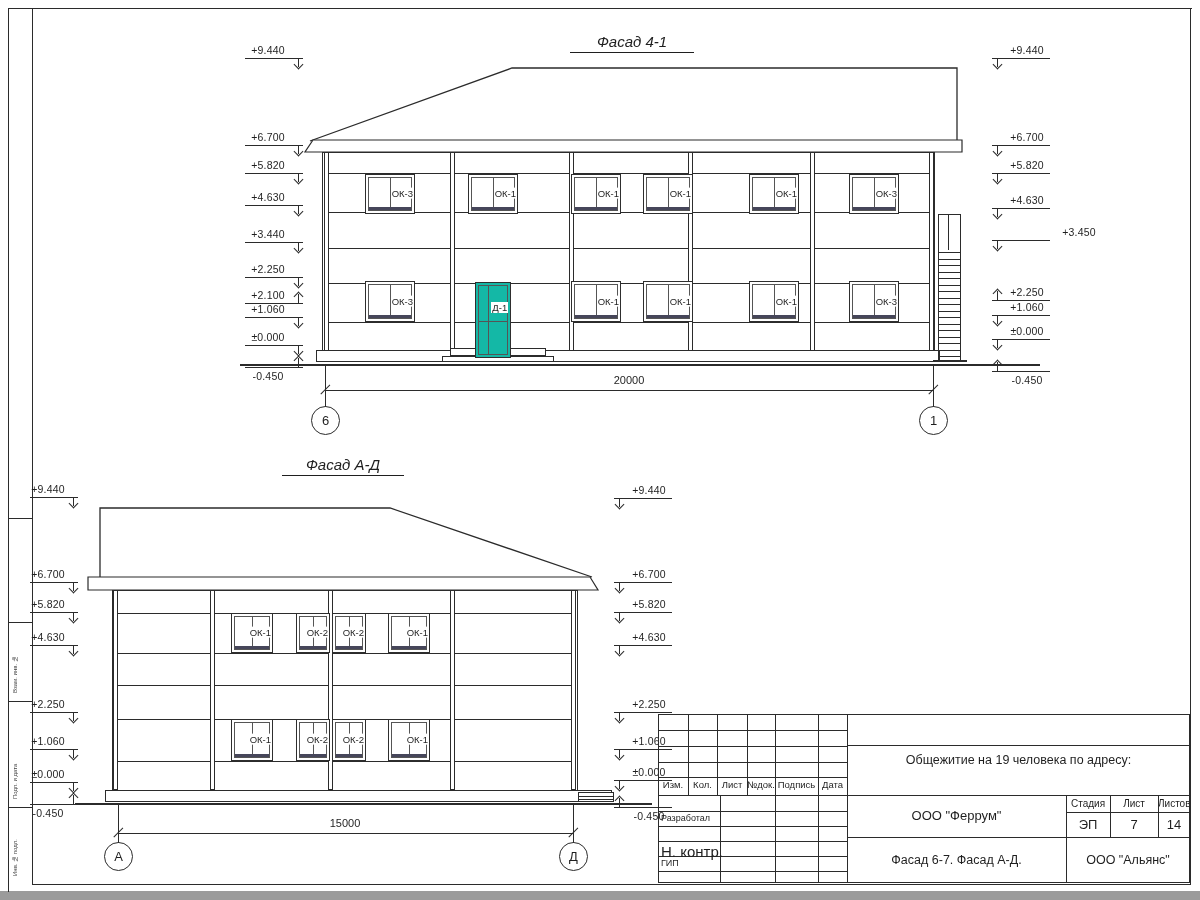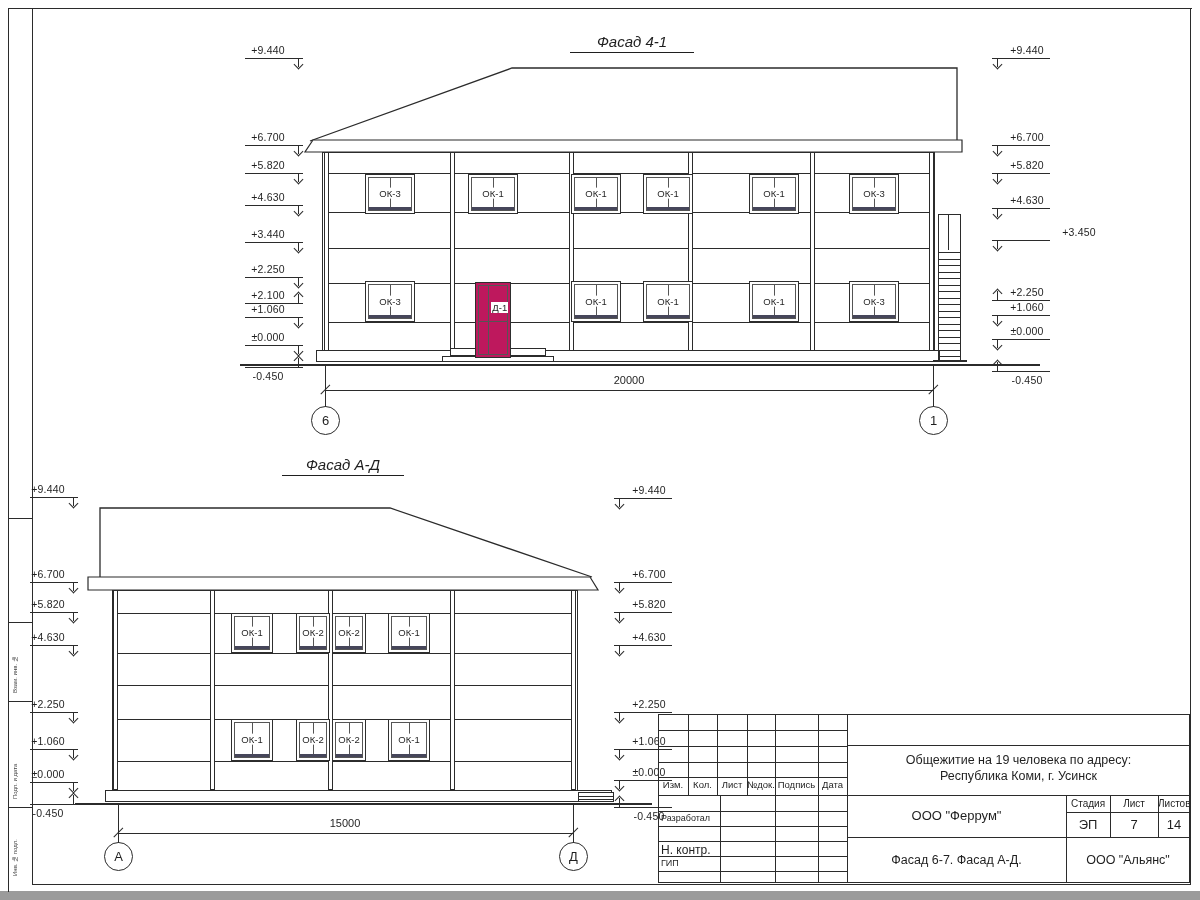--- a/index.html
+++ b/index.html
@@ -17,23 +17,23 @@
   .mtxt{position:absolute;font-size:10.5px;letter-spacing:0.2px;text-align:center;white-space:nowrap;}
   .ftitle{position:absolute;font-size:15px;font-style:italic;text-align:center;
           border-bottom:1.2px solid #1f1f1f;padding-bottom:1px;height:18px;}
   .dimtxt{position:absolute;font-size:11px;text-align:center;}
   .axis{position:absolute;width:29px;height:29px;border:1.2px solid #2b2b2b;border-radius:50%;
         text-align:center;line-height:28px;font-size:13px;background:#fff;box-sizing:border-box;}
   .win{position:absolute;background:#fff;border:1.6px solid #2e2e2e;box-sizing:border-box;}
   .wf{position:absolute;inset:2px;border:1px solid #555;}
   .wm{position:absolute;top:3px;bottom:3px;left:50%;width:1px;background:#555;}
   .ws{position:absolute;left:3px;right:3px;bottom:3px;height:3px;background:#46465a;}
-  .wl{position:absolute;left:0;right:0;top:50%;transform:translateY(-58%);text-align:center;font-size:9.5px;}
+  .wl{position:absolute;left:0;right:0;top:50%;transform:translateY(-58%);text-align:right;font-size:9.5px;}
   .wl span{background:#fff;padding:0 1px;}
-  .door{position:absolute;background:#be185d;border:1.6px solid #2e2e2e;box-sizing:border-box;}
+  .door{position:absolute;background:#14b8a6;border:1.6px solid #2e2e2e;box-sizing:border-box;}
   .door .df{position:absolute;inset:2px;border:1px solid #555;}
   .door .dv{position:absolute;top:3px;bottom:3px;left:36%;width:1px;background:#555;}
   .door .dh{position:absolute;left:3px;right:3px;top:52%;height:1px;background:#555;}
   .door .dl{position:absolute;left:40%;right:0;top:26%;text-align:center;font-size:9.5px;}
   .door .dl span{background:#fff;padding:0 1px;}
   .tbt{position:absolute;text-align:center;}
   .vlabel{position:absolute;writing-mode:vertical-rl;transform:rotate(180deg);font-size:6px;color:#444;white-space:nowrap;}
   .gray{position:absolute;background:#9b9b9b;}
 </style>
 </head>
@@ -53,21 +53,20 @@
 
   <div class="dimtxt" style="left:594px;top:374px;width:70px">20000</div>
   <div class="dimtxt" style="left:310px;top:817px;width:70px">15000</div>
 
   <div class="axis" style="left:311px;top:406px">6</div>
   <div class="axis" style="left:919px;top:406px">1</div>
   <div class="axis" style="left:104px;top:842px">А</div>
   <div class="axis" style="left:559px;top:842px">Д</div>
 
   <div class="tbt" style="left:847px;top:752px;width:343px;line-height:16px;font-size:12.5px">Общежитие на 19 человека по адресу:</div>
-  <div class="tbt" style="left:847px;top:768px;width:343px;line-height:16px;font-size:12.5px">Республика Коми, г. Усинск</div>
   <div class="tbt" style="left:847px;top:795px;width:219px;line-height:42px;font-size:13px">ООО "Феррум"</div>
   <div class="tbt" style="left:1066px;top:796px;width:44px;line-height:15px;font-size:10px">Стадия</div>
   <div class="tbt" style="left:1110px;top:796px;width:48px;line-height:15px;font-size:10px">Лист</div>
   <div class="tbt" style="left:1158px;top:796px;width:32px;line-height:15px;font-size:10px">Листов</div>
   <div class="tbt" style="left:1066px;top:812px;width:44px;line-height:25px;font-size:13px">ЭП</div>
   <div class="tbt" style="left:1110px;top:812px;width:48px;line-height:25px;font-size:13px">7</div>
   <div class="tbt" style="left:1158px;top:812px;width:32px;line-height:25px;font-size:13px">14</div>
   <div class="tbt" style="left:847px;top:837px;width:219px;line-height:46px;font-size:12.5px">Фасад 6-7. Фасад  А-Д.</div>
   <div class="tbt" style="left:1066px;top:837px;width:124px;line-height:46px;font-size:12.5px">ООО "Альянс"</div>
 
@@ -436,15 +435,15 @@
     <div class="ln" style="left: 847px; top: 745px; width: 343px; height: 1px;"></div>
     <div class="ln" style="left: 847px; top: 837px; width: 343px; height: 1px;"></div>
     <div class="ln" style="left: 1066px; top: 812px; width: 124px; height: 1px;"></div>
     <div class="txt" style="left: 658px; top: 779px; width: 30px; font-size: 9.5px; text-align: center;">Изм.</div>
     <div class="txt" style="left: 688px; top: 779px; width: 29px; font-size: 9.5px; text-align: center;">Кол.</div>
     <div class="txt" style="left: 717px; top: 779px; width: 30px; font-size: 9.5px; text-align: center;">Лист</div>
     <div class="txt" style="left: 747px; top: 779px; width: 28px; font-size: 9.5px; text-align: center;">№док.</div>
     <div class="txt" style="left: 775px; top: 779px; width: 43px; font-size: 9.5px; text-align: center;">Подпись</div>
     <div class="txt" style="left: 818px; top: 779px; width: 29px; font-size: 9.5px; text-align: center;">Дата</div>
     <div class="txt" style="left: 661px; top: 813px; width: 58px; font-size: 9px; text-align: left;">Разработал</div>
-    <div class="txt" style="left: 661px; top: 843px; width: 58px; font-size: 12px; text-align: left;">Н. контр.</div>
+    <div class="txt" style="left: 661px; top: 843px; width: 58px; font-size: 15px; text-align: left;">Н. контр.</div>
     <div class="txt" style="left: 661px; top: 858px; width: 58px; font-size: 9px; text-align: left;">ГИП</div>
   </div>
 
 </body></html>

